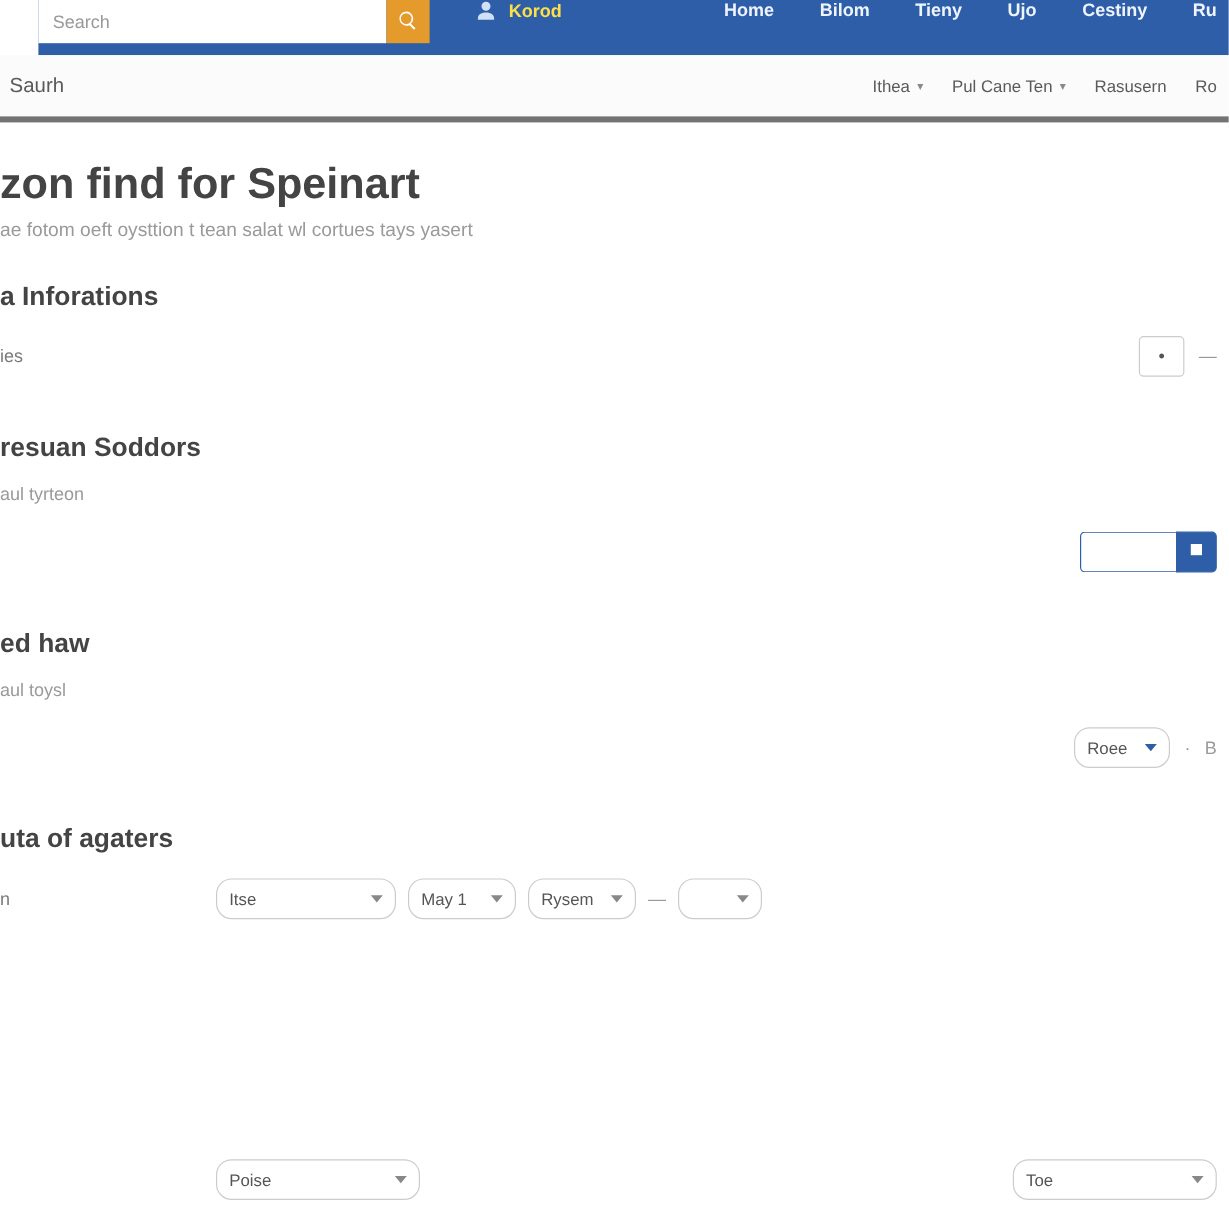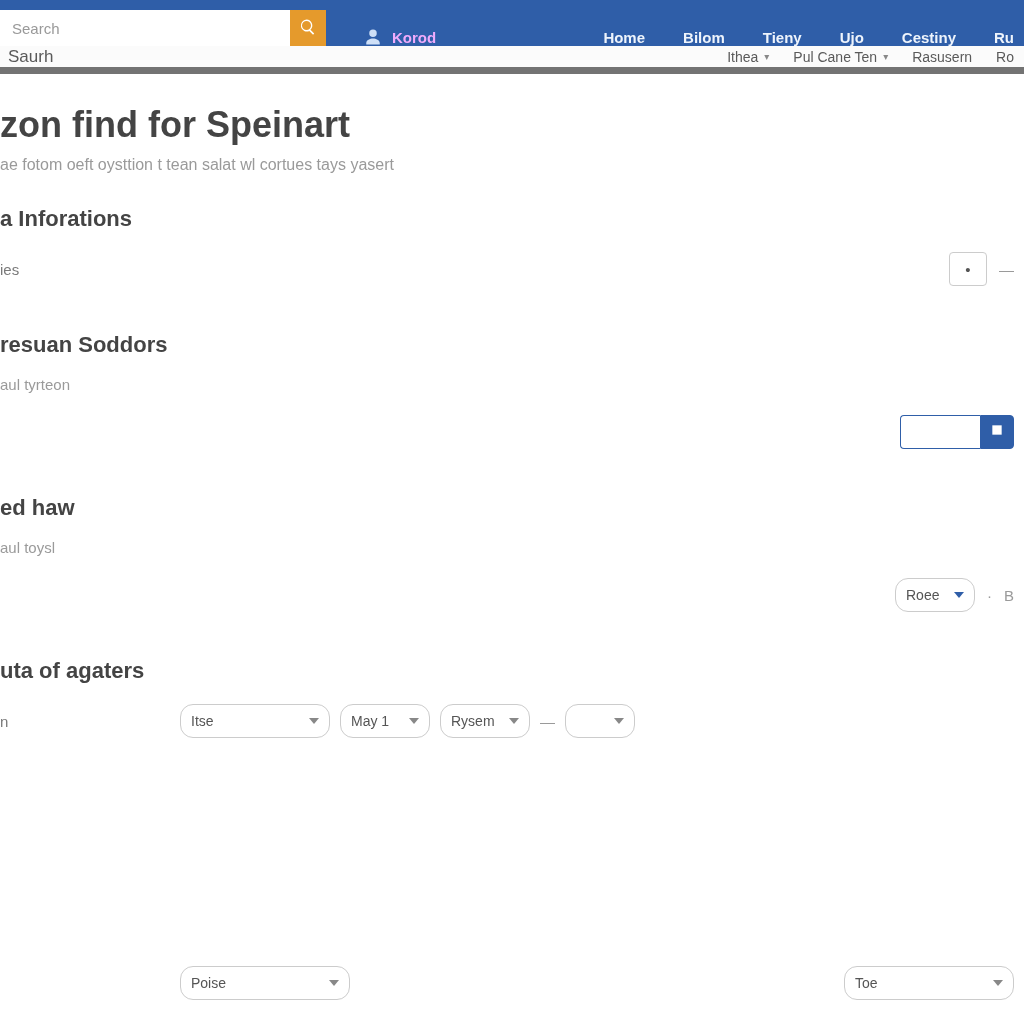--- a/index.html
+++ b/index.html
@@ -1,31 +1,31 @@
 <!DOCTYPE html>
 <html><head>
 <meta charset="utf-8">
 <style>
   * { box-sizing: border-box; margin: 0; padding: 0; }
   html, body { width: 1024px; height: 1024px; font-family: -apple-system, "Segoe UI", Arial, sans-serif; background: #ffffff; color: #444; overflow: hidden; }
   
-  .topbar { height: 46px; background: #2f5ea8; display: flex; align-items: flex-end; padding: 0 0 0 0; }
+  .topbar { height: 46px; background: #2f5ea8; display: flex; align-items: flex-start; padding: 0 0 0 0; margin-left: 32px; }
   .search-wrap { display: flex; align-items: center; height: 36px; margin-left: 0; }
   .search-input { width: 290px; height: 36px; border: none; background: #fff; font-size: 15px; padding: 0 12px; color: #666; }
   .search-input::placeholder { color: #999; }
   .search-btn { width: 36px; height: 36px; background: #e59a2c; border: none; display: flex; align-items: center; justify-content: center; cursor: pointer; }
   .search-btn svg { width: 18px; height: 18px; fill: #fff; }
-  .user-block { display: flex; align-items: center; margin-left: 38px; color: #f0abfc; font-size: 15px; font-weight: 600; }
+  .user-block { display: flex; align-items: center; margin-left: 38px; color: #fde047; font-size: 15px; font-weight: 600; }
   .user-block .avatar { width: 18px; height: 18px; margin-right: 10px; }
   .user-block .avatar svg { width: 18px; height: 18px; fill: #cfe0f7; }
   .nav-spacer { flex: 1; }
   .nav-items { display: flex; align-items: center; gap: 38px; padding-right: 10px; }
   .nav-item { color: #eef4fc; font-size: 15px; font-weight: 600; cursor: pointer; white-space: nowrap; }
   
-  .subbar { height: 28px; border-bottom: 7px solid #737373; display: flex; align-items: center; padding: 0 10px 0 0; background: #fbfbfb; }
+  .subbar { height: 56px; border-bottom: 5px solid #737373; display: flex; align-items: center; padding: 0 10px 0 0; background: #fbfbfb; }
   .subbar-left { font-size: 17px; color: #5a5a5a; font-weight: 500; padding-left: 8px; }
   .subbar-spacer { flex: 1; }
   .subbar-right { display: flex; align-items: flex-start; gap: 24px; }
   .sub-link { font-size: 14px; color: #5a5a5a; cursor: pointer; display: inline-flex; align-items: center; gap: 6px; }
   .sub-link .caret { font-size: 10px; color: #888; }
   
   .content { padding: 30px 10px 0 0; }
   .page-title { font-size: 36px; font-weight: 700; color: #444; margin-bottom: 10px; }
   .page-sub { font-size: 16px; color: #9a9a9a; margin-bottom: 30px; }
   .section { margin-bottom: 44px; }

